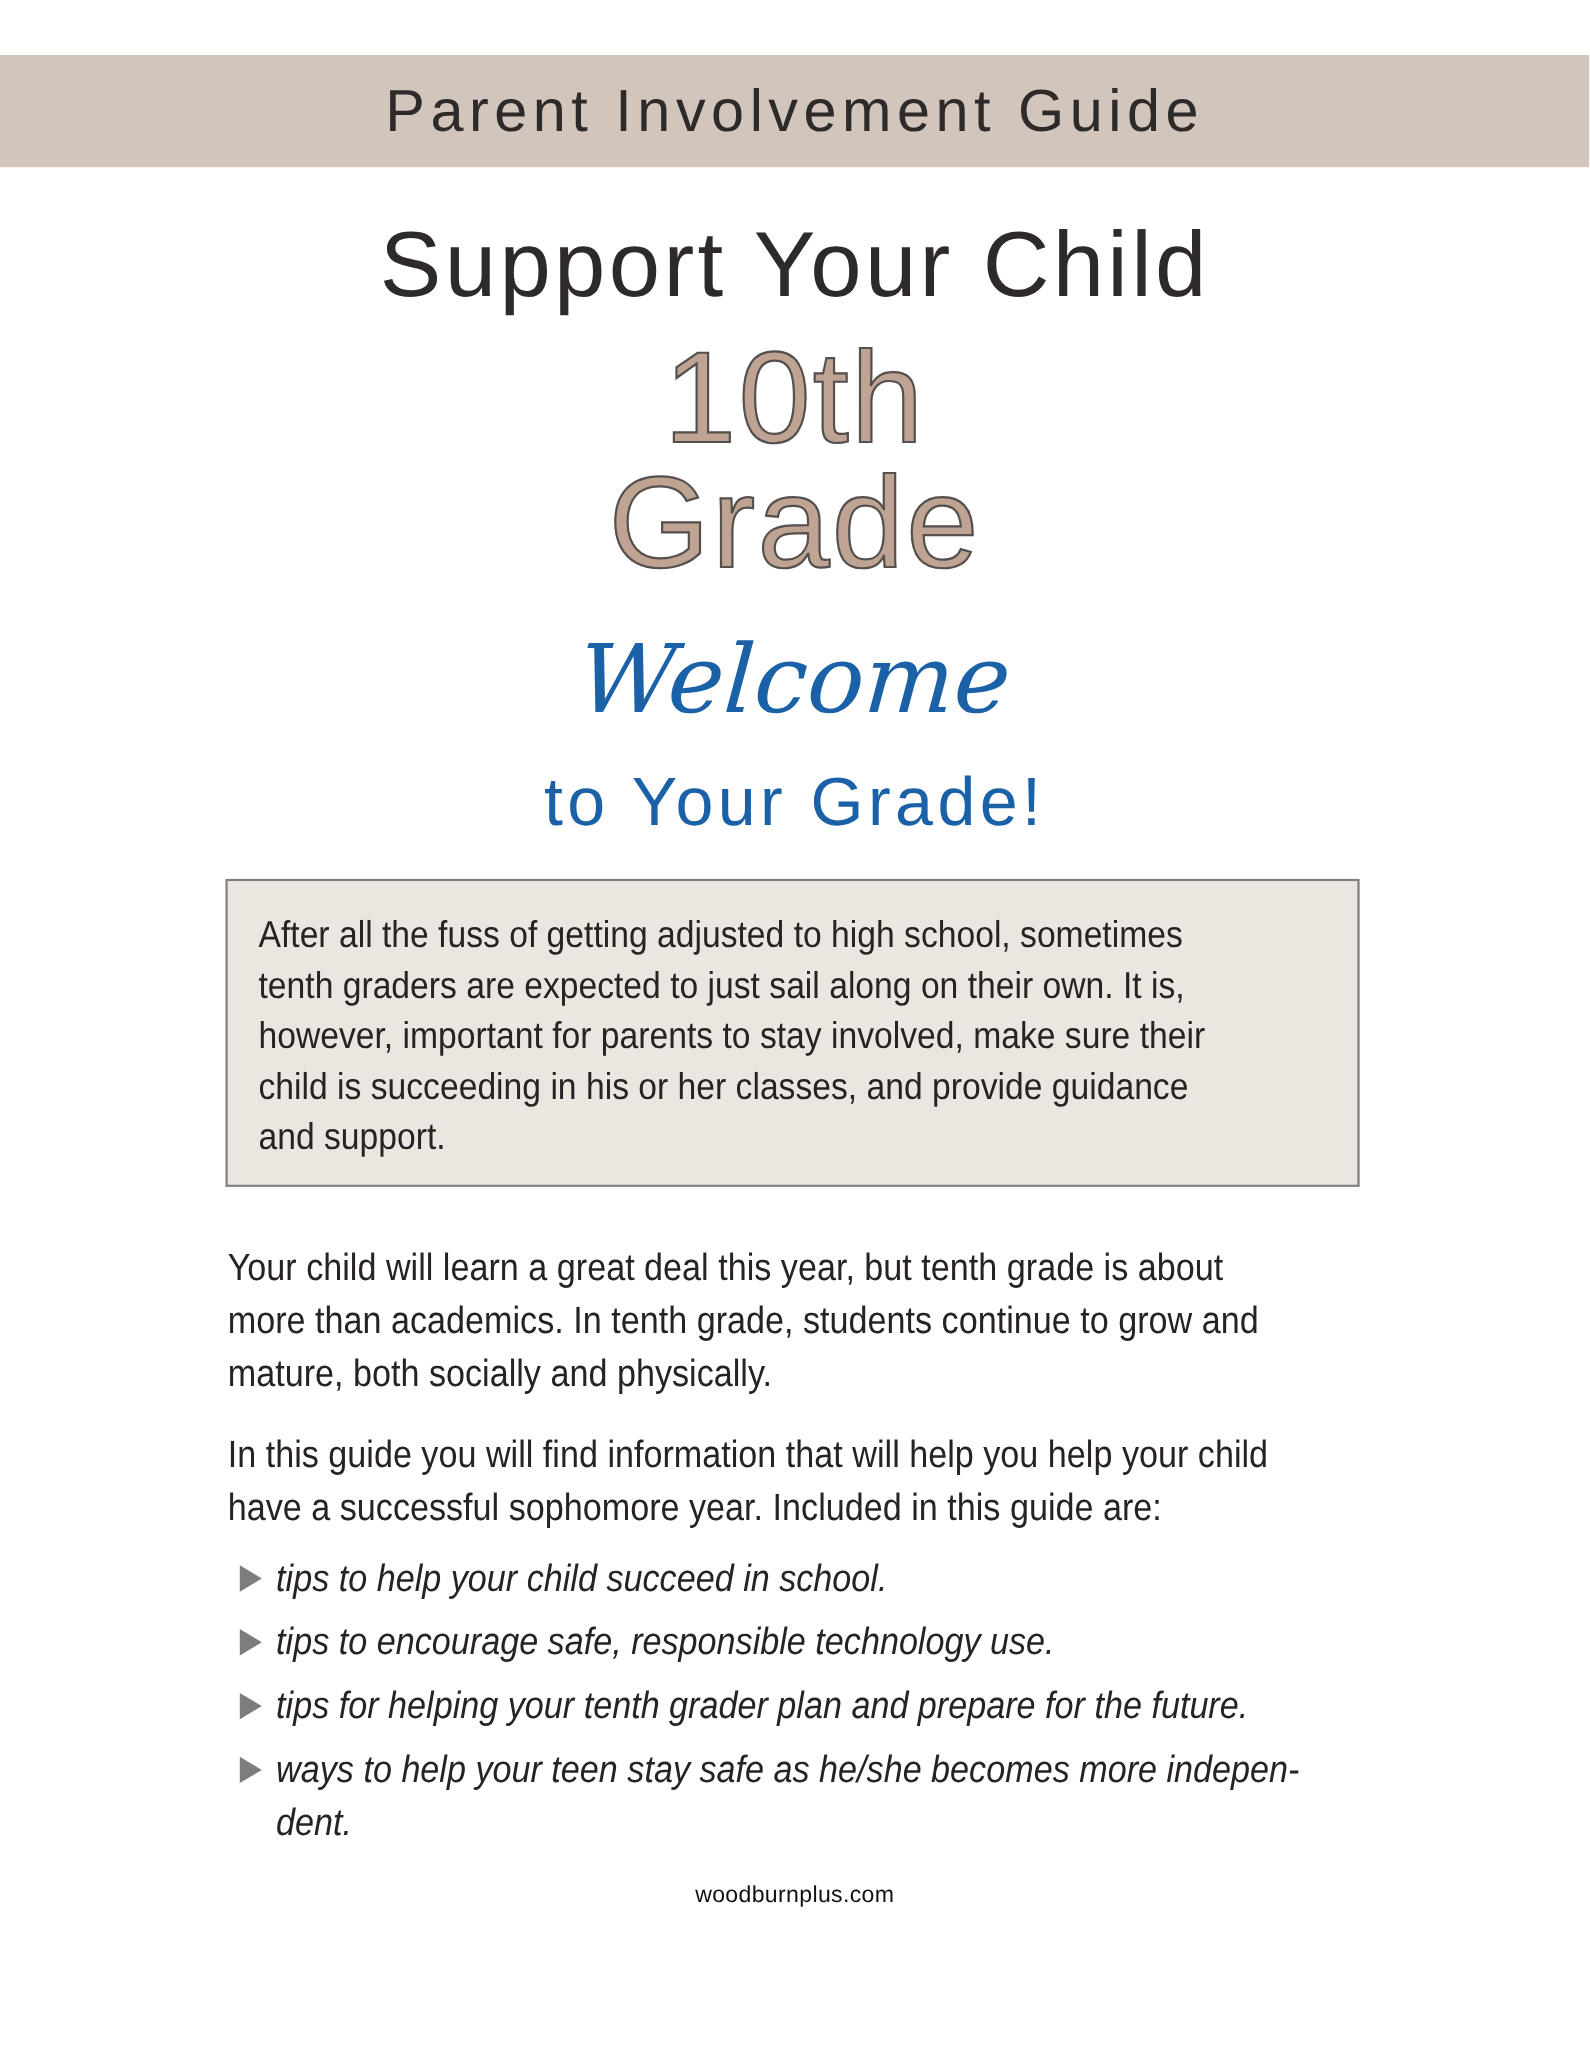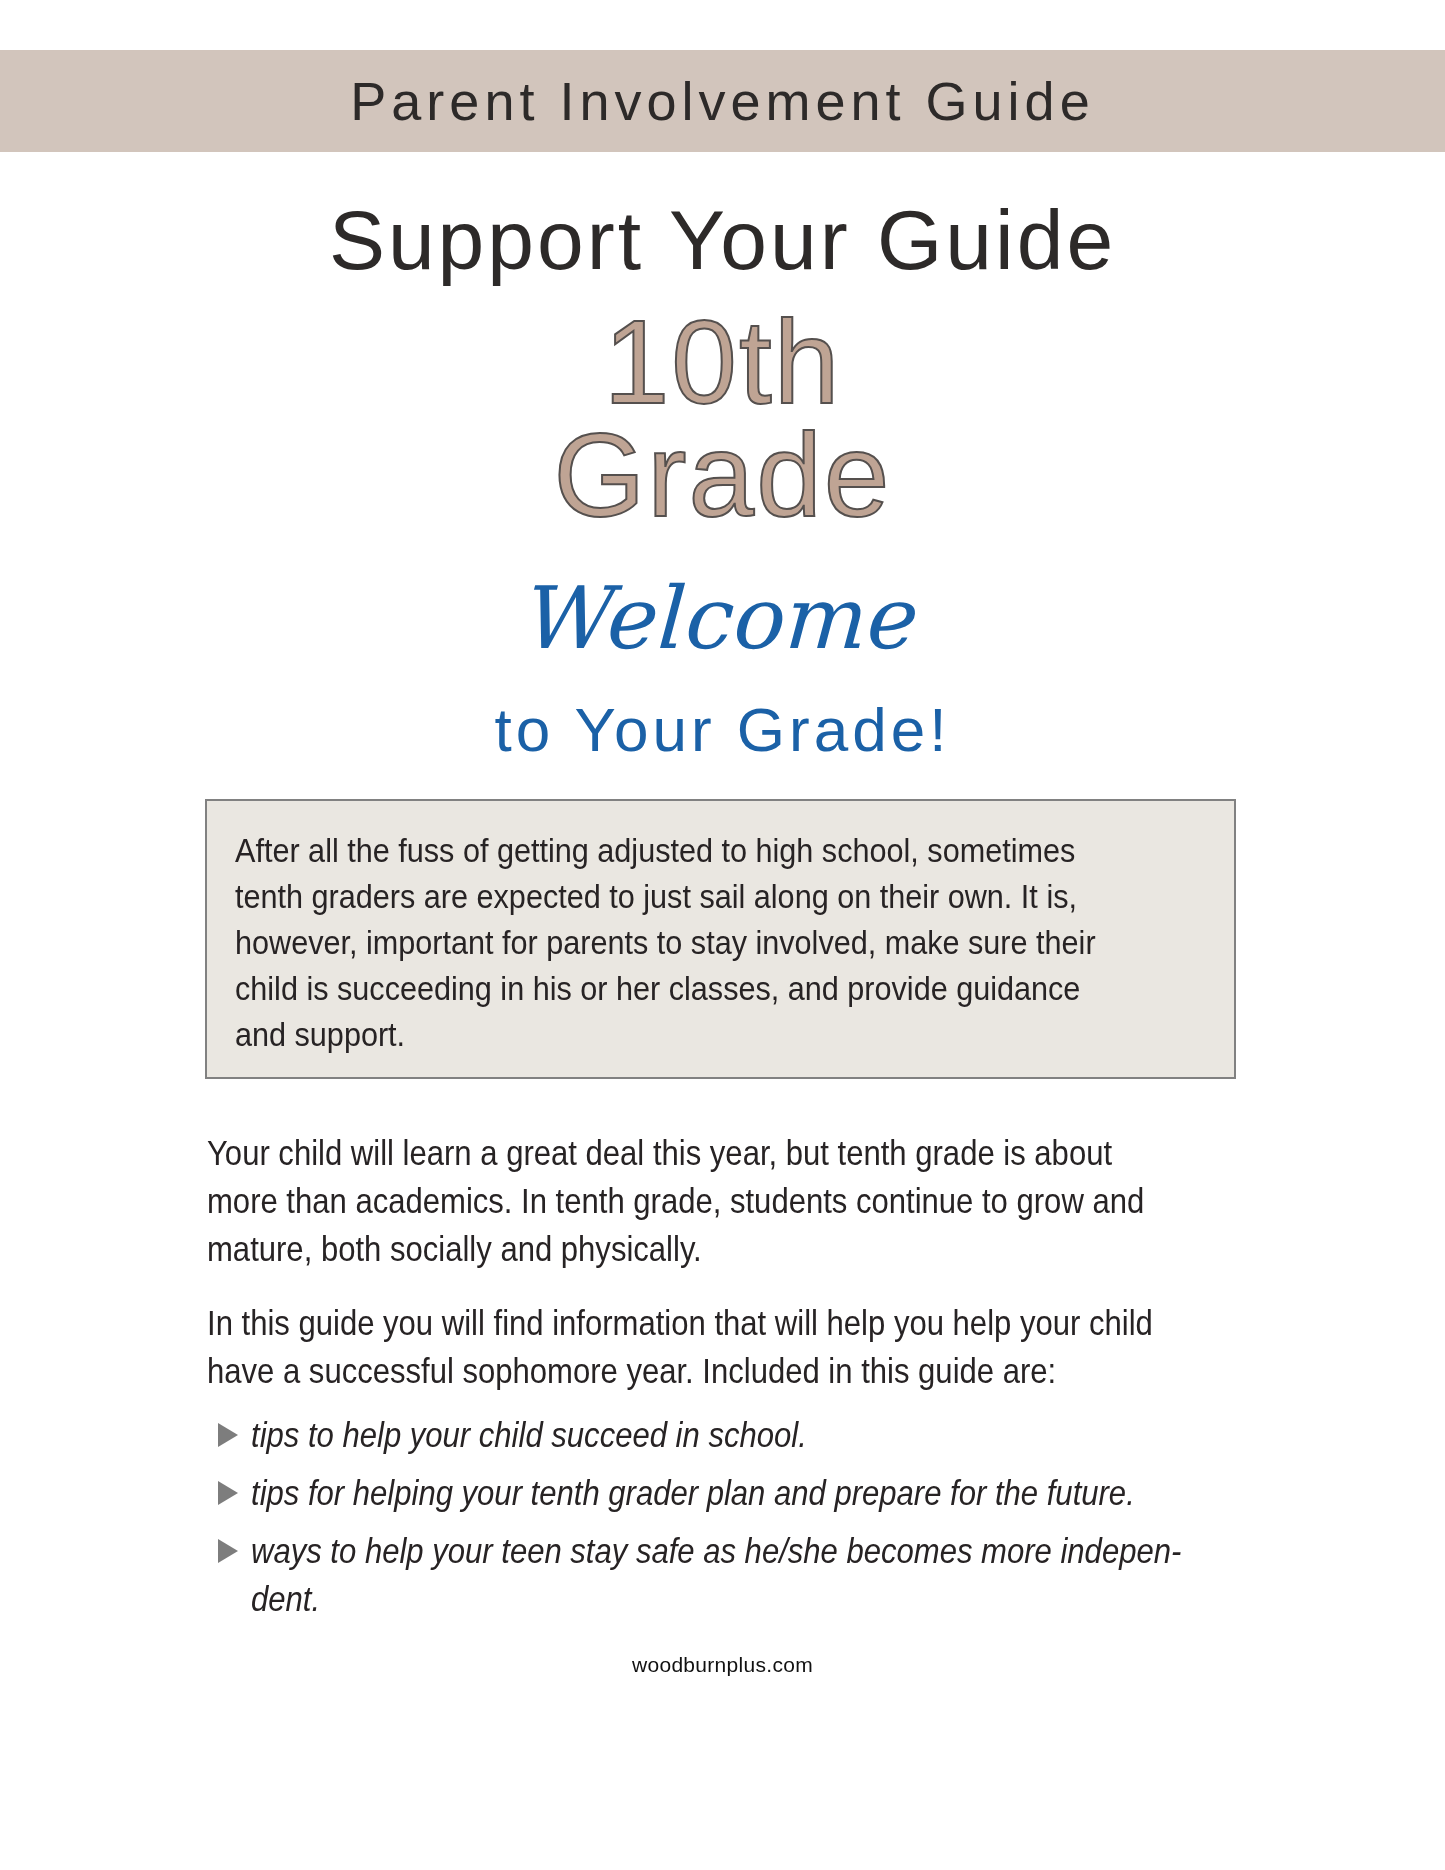--- a/index.html
+++ b/index.html
@@ -128,21 +128,21 @@
 </style>
 </head>
 <body>
 
 <div class="page">
 
   <header class="banner">
     <div class="banner-title">Parent Involvement Guide</div>
   </header>
 
-  <h1 class="main-title">Support Your Guide</h1>
+  <h1 class="main-title">Support Your Child</h1>
 
   <div class="grade-logo">
     <div>10th</div>
     <div>Grade</div>
   </div>
 
   <div class="welcome-script">Welcome</div>
 
   <h2 class="welcome-sub">to Your Grade!</h2>
 
@@ -169,20 +169,26 @@
   <div class="bullets">
     <div class="bullet">
       <span class="tri"></span>
       <div>
         <div class="ln">tips to help your child succeed in school.</div>
       </div>
     </div>
     <div class="bullet">
       <span class="tri"></span>
       <div>
+        <div class="ln">tips to encourage safe, responsible technology use.</div>
+      </div>
+    </div>
+    <div class="bullet">
+      <span class="tri"></span>
+      <div>
         <div class="ln">tips for helping your tenth grader plan and prepare for the future.</div>
       </div>
     </div>
     <div class="bullet">
       <span class="tri"></span>
       <div>
         <div class="ln">ways to help your teen stay safe as he/she becomes more indepen-</div>
         <div class="ln">dent.</div>
       </div>
     </div>

